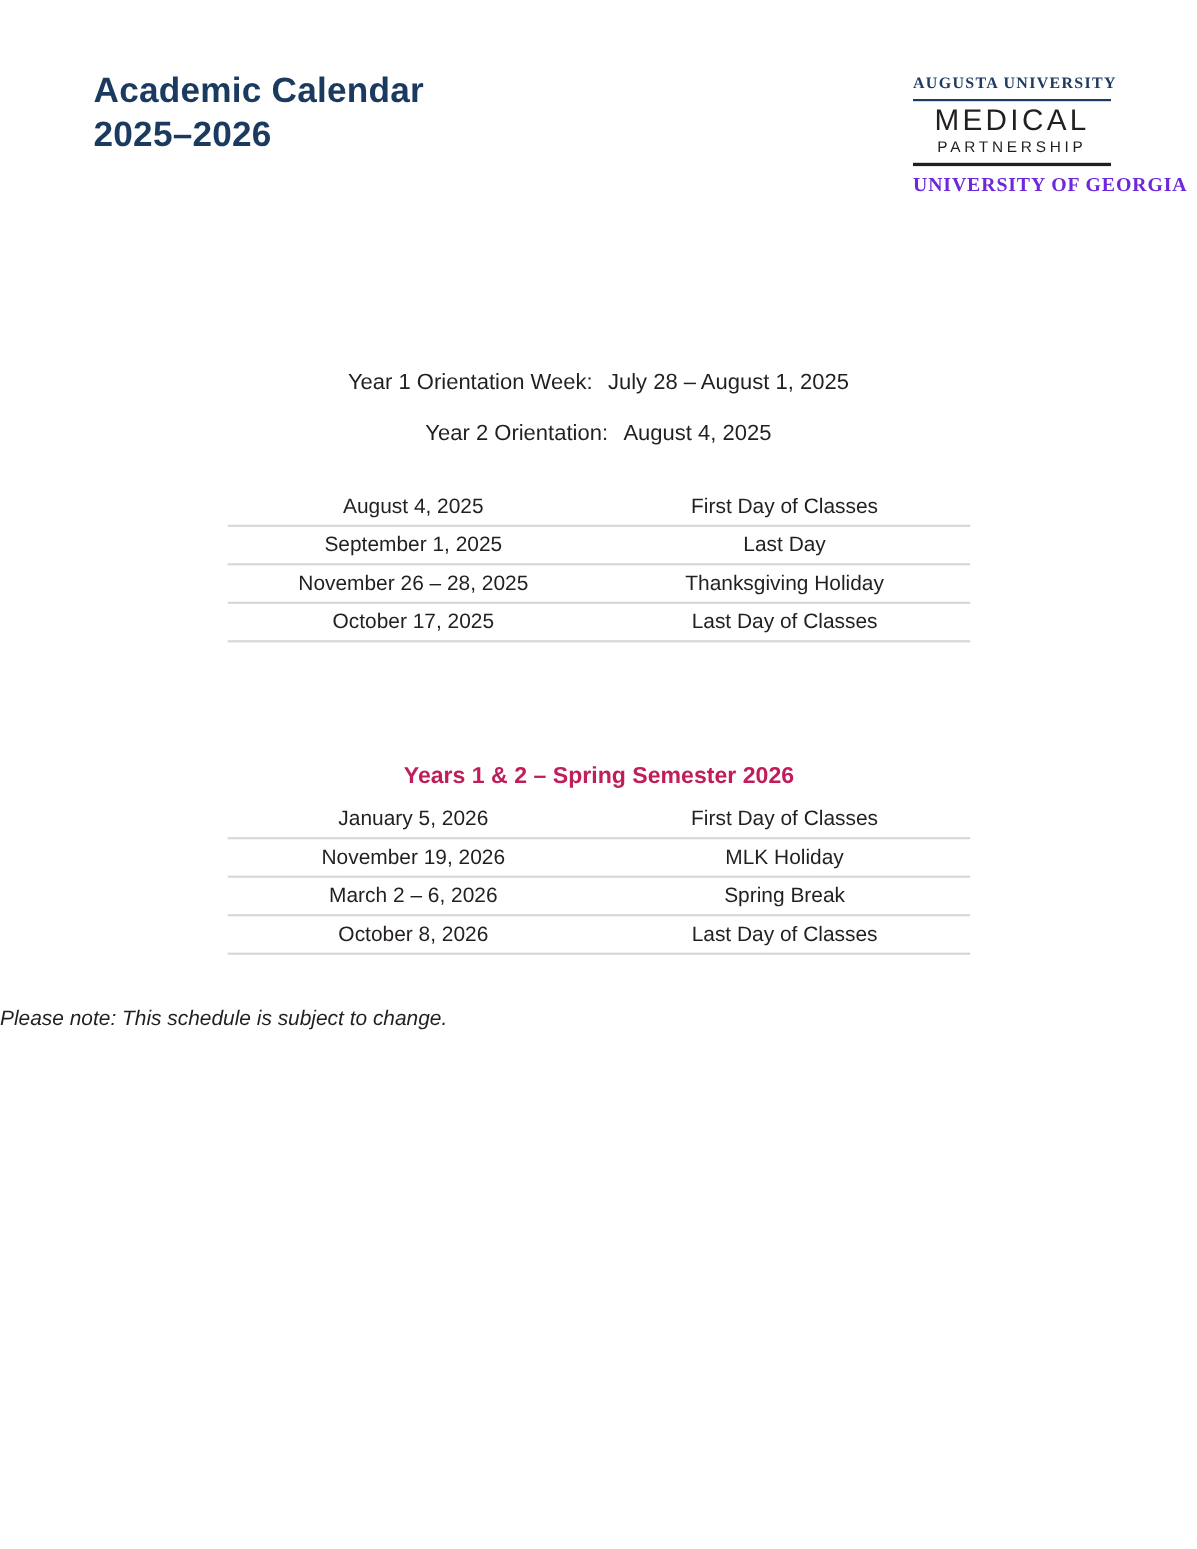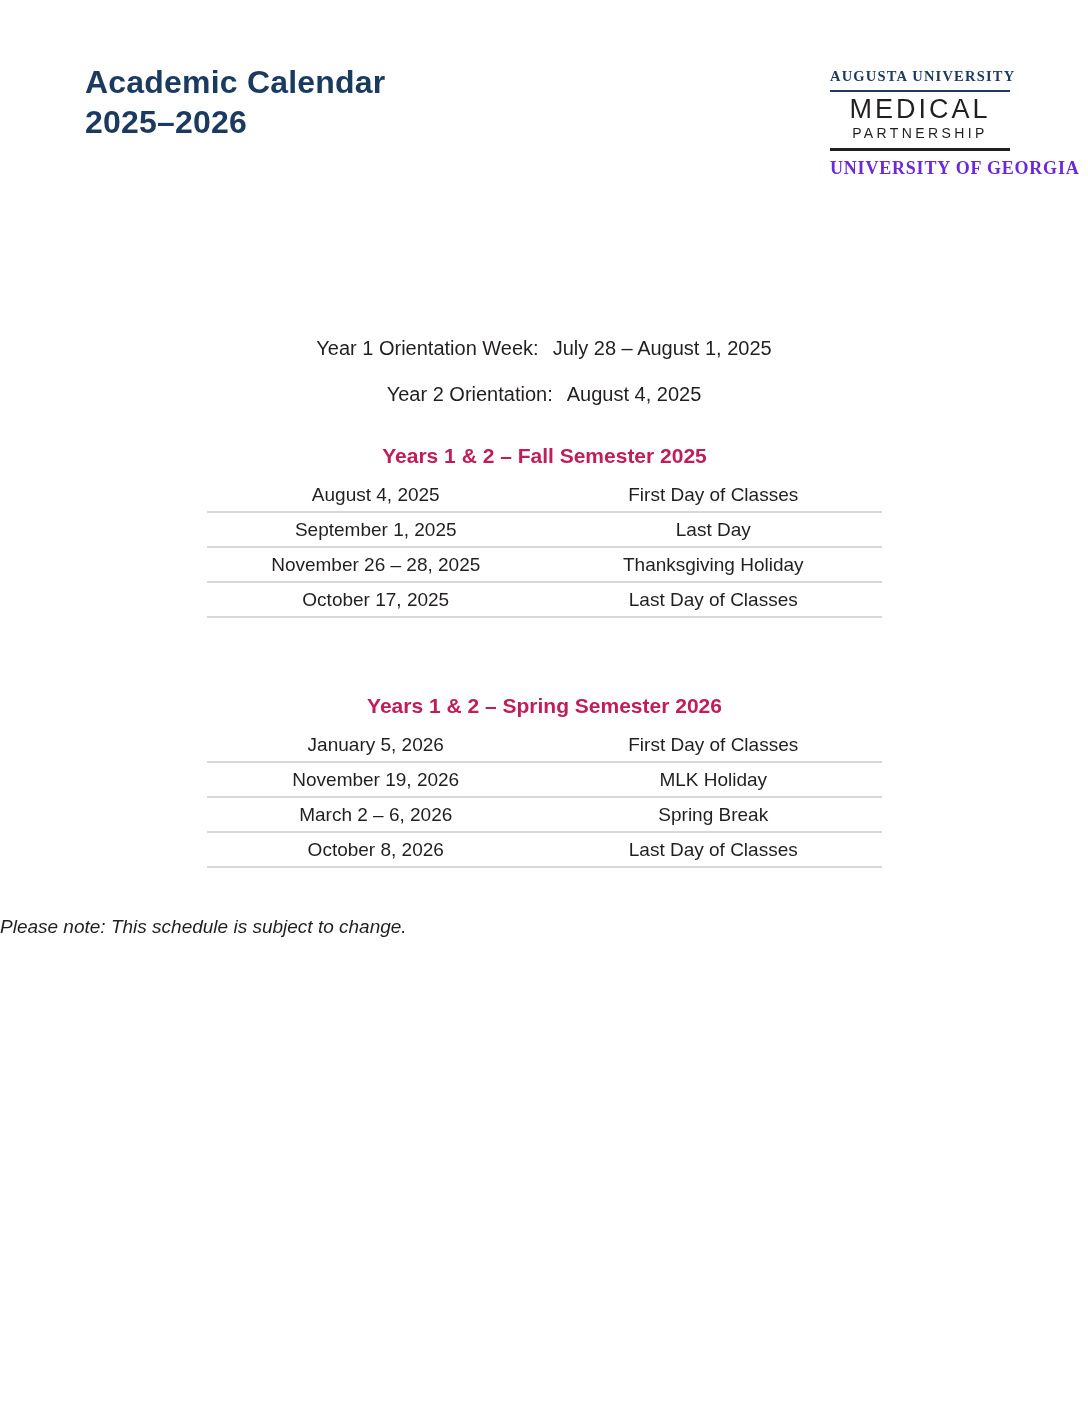--- a/index.html
+++ b/index.html
@@ -151,21 +151,20 @@
   <div class="orientation">
     <div class="orientation-row">
       <span class="label">Year 1 Orientation Week:</span><span class="value">July 28 – August 1, 2025</span>
     </div>
     <div class="orientation-row">
       <span class="label">Year 2 Orientation:</span><span class="value">August 4, 2025</span>
     </div>
   </div>
 
   <div class="semester semester-fall">
-    <div class="semester-heading">Years 1 &amp; 2 – Fall Semester 2025</div>
     <div class="sem-table">
       <div class="sem-row">
         <div class="sem-cell">August 4, 2025</div>
         <div class="sem-cell">First Day of Classes</div>
       </div>
       <div class="sem-row">
         <div class="sem-cell">September 1, 2025</div>
         <div class="sem-cell">Last Day</div>
       </div>
       <div class="sem-row">

